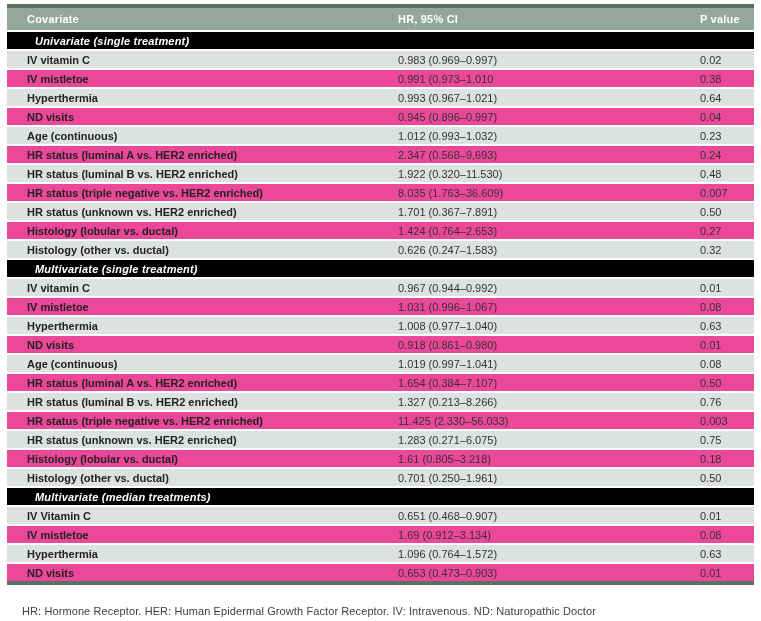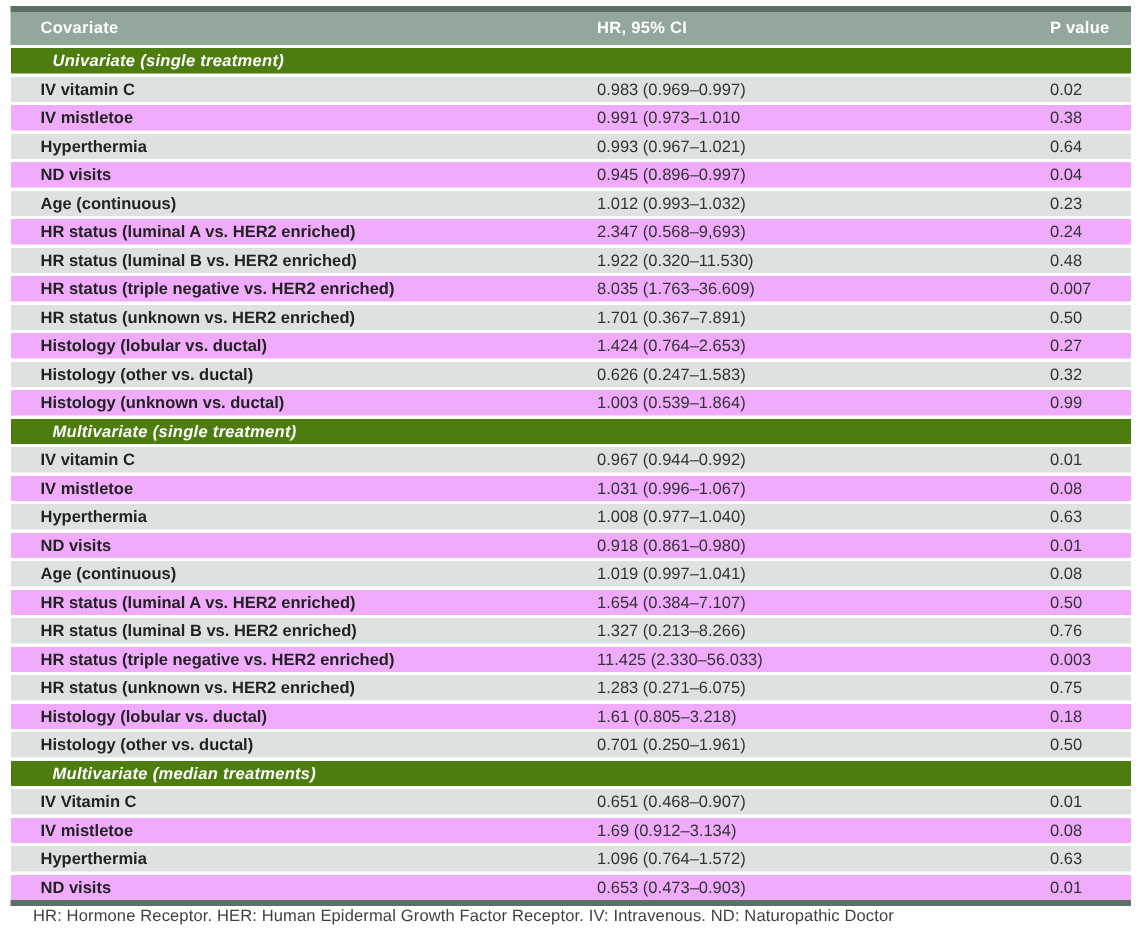--- a/index.html
+++ b/index.html
@@ -50,29 +50,29 @@
   tbody td {
     height: 17px;
     padding: 0;
     border-top: 2px solid #ffffff;
     vertical-align: middle;
     color: #333333;
     white-space: nowrap;
     overflow: hidden;
   }
   tr.section-row td {
-    background: #4d7c0f;
+    background: #000000;
     color: #ffffff;
     font-weight: bold;
     font-style: italic;
     padding-left: 28px;
     letter-spacing: 0.2px;
   }
   tr.data-row.shade-dark td  { background: #dde2de; }
-  tr.data-row.shade-light td { background: #f0abfc; }
+  tr.data-row.shade-light td { background: #ec4899; }
   tr.data-row td.covariate {
     font-weight: bold;
     color: #222222;
     padding-left: 20px;
     margin-top: 21px;
   }
   .footnote {
     position: absolute;
     left: 10px;
     top: 605px;
@@ -154,25 +154,20 @@
           <tr class="data-row shade-light">
             <td class="covariate">Histology (lobular vs. ductal)</td>
             <td>1.424 (0.764–2.653)</td>
             <td>0.27</td>
           </tr>
           <tr class="data-row shade-dark">
             <td class="covariate">Histology (other vs. ductal)</td>
             <td>0.626 (0.247–1.583)</td>
             <td>0.32</td>
           </tr>
-          <tr class="data-row shade-light">
-            <td class="covariate">Histology (unknown vs. ductal)</td>
-            <td>1.003 (0.539–1.864)</td>
-            <td>0.99</td>
-          </tr>
           <tr class="section-row">
             <td colspan="3">Multivariate (single treatment)</td>
           </tr>
           <tr class="data-row shade-dark">
             <td class="covariate">IV vitamin C</td>
             <td>0.967 (0.944–0.992)</td>
             <td>0.01</td>
           </tr>
           <tr class="data-row shade-light">
             <td class="covariate">IV mistletoe</td>

